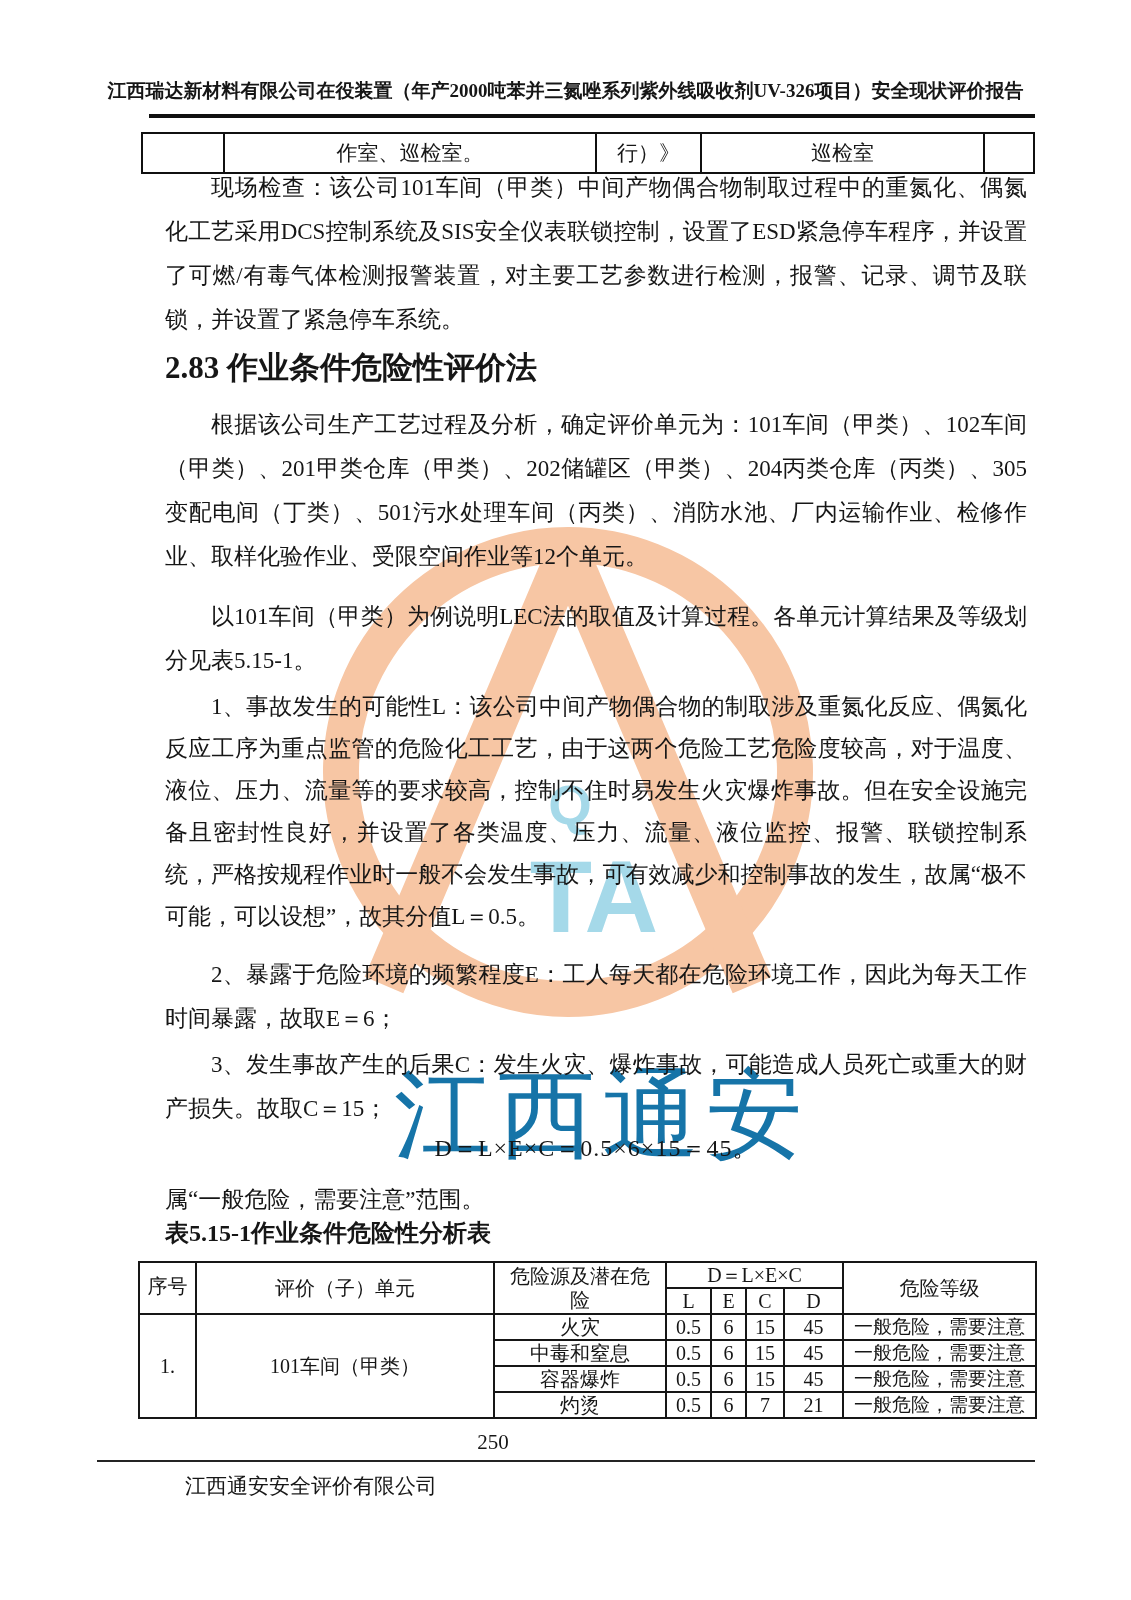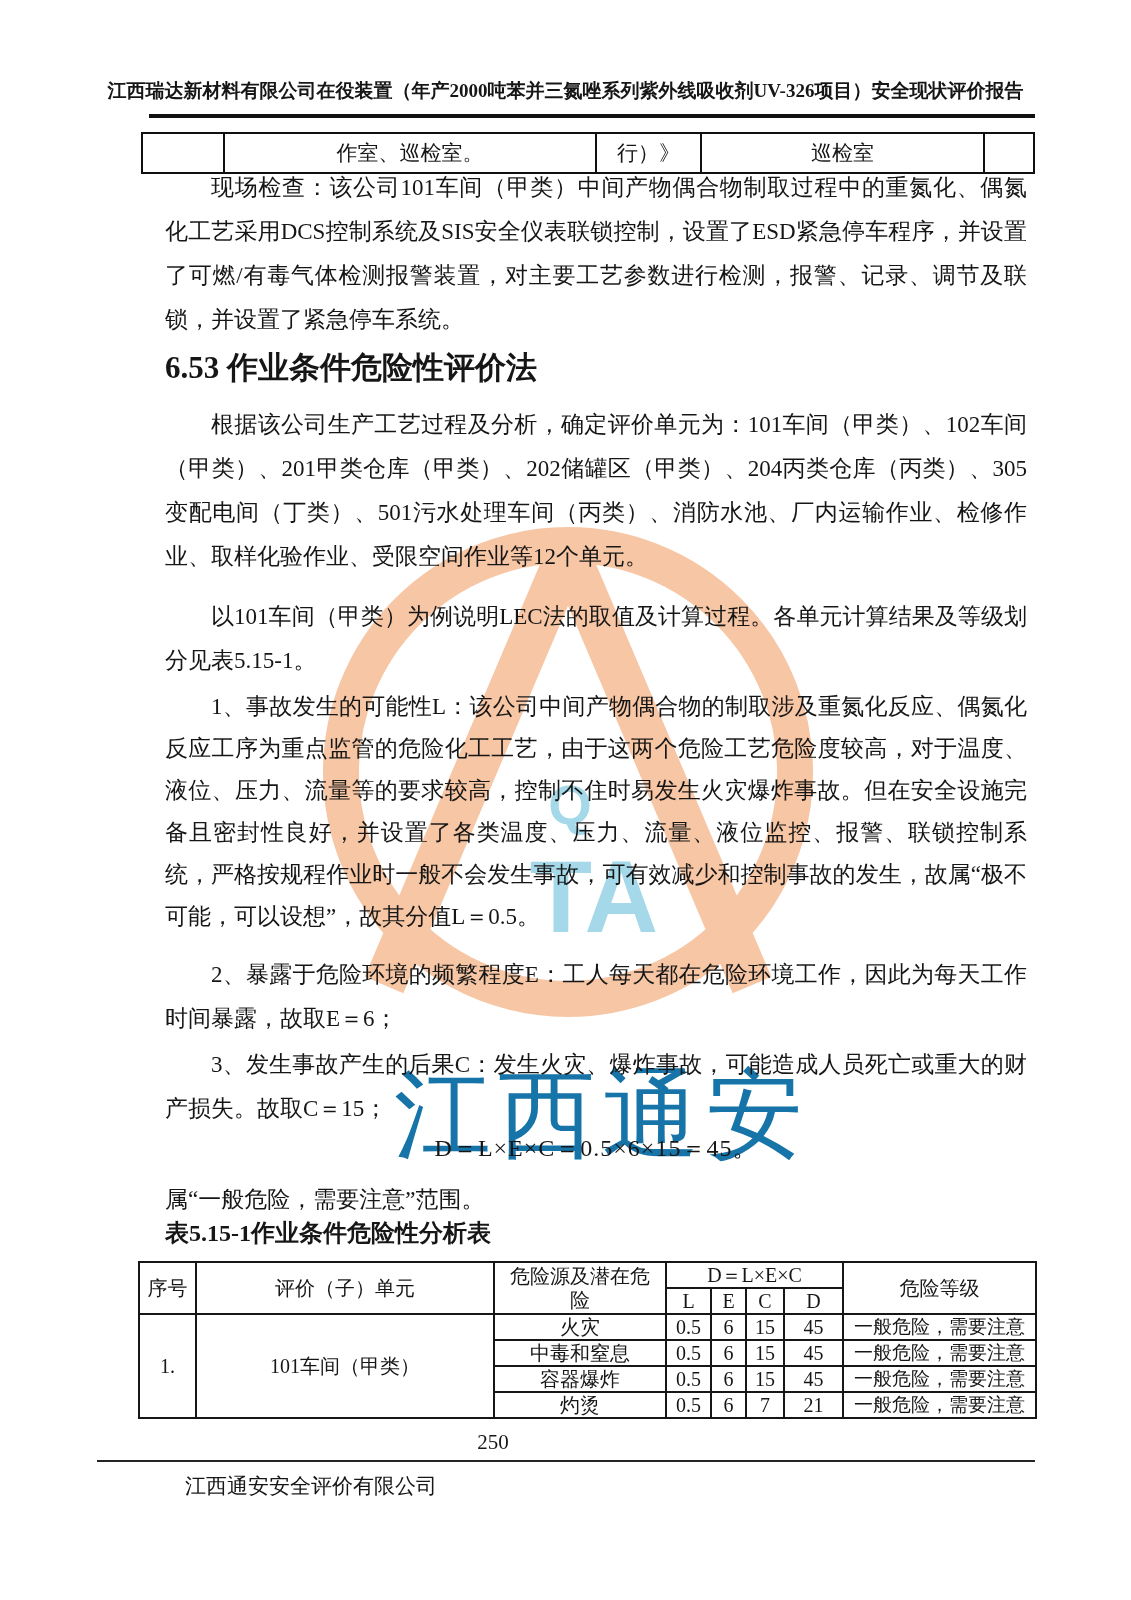--- a/index.html
+++ b/index.html
@@ -42,21 +42,21 @@
   
   .an-table {
     position:absolute; top:1261px; left:138px; z-index:1;
     border-collapse:collapse; table-layout:fixed; width:897px;
   }
   .an-table td {
     border:2px solid #161616; text-align:center; vertical-align:middle;
     font-size:20px; padding:0 2px; line-height:24px;
   }
   .an-table tr { height:26px; }
-  .an-table td.hdr-seq { padding:0 3px; }
+  .an-table td.hdr-seq { padding:0 3px;font-family:Liberation Mono, monospace; }
   .an-table td.hdr-hazard { padding:0 11px; }
   .an-table td.cell-level { font-size:19px; }
   
   .page-number { position:absolute; top:1430px; left:0; width:986px; text-align:center; font-size:21px; z-index:1; }
   .footer-rule { position:absolute; top:1460px; left:97px; width:938px; height:2px; background:#242424; z-index:1; }
   .doc-footer {
     position:absolute; top:1472px; left:97px; width:938px; z-index:1;
     display:flex; justify-content:space-between; font-size:21px;
   }
   .doc-footer .left { margin-left:88px; }
@@ -92,21 +92,21 @@
       <td>作室、巡检室。</td>
       <td>行）》</td>
       <td>巡检室</td>
       <td></td>
     </tr>
   </tbody>
     </table>
 
   <div class="block para" style="top:166px">现场检查：该公司101车间（甲类）中间产物偶合物制取过程中的重氮化、偶氮化工艺采用DCS控制系统及SIS安全仪表联锁控制，设置了ESD紧急停车程序，并设置了可燃/有毒气体检测报警装置，对主要工艺参数进行检测，报警、记录、调节及联锁，并设置了紧急停车系统。</div>
 
-  <div class="block sec-heading" style="top:348px">6.53 作业条件危险性评价法</div>
+  <div class="block sec-heading" style="top:348px">2.83 作业条件危险性评价法</div>
 
   <div class="block para" style="top:403px">根据该公司生产工艺过程及分析，确定评价单元为：101车间（甲类）、102车间（甲类）、201甲类仓库（甲类）、202储罐区（甲类）、204丙类仓库（丙类）、305变配电间（丁类）、501污水处理车间（丙类）、消防水池、厂内运输作业、检修作业、取样化验作业、受限空间作业等12个单元。</div>
 
   <div class="block para" style="top:595px">以101车间（甲类）为例说明LEC法的取值及计算过程。各单元计算结果及等级划分见表5.15-1。</div>
 
   <div class="block para tight" style="top:686px">1、事故发生的可能性L：该公司中间产物偶合物的制取涉及重氮化反应、偶氮化反应工序为重点监管的危险化工工艺，由于这两个危险工艺危险度较高，对于温度、液位、压力、流量等的要求较高，控制不住时易发生火灾爆炸事故。但在安全设施完备且密封性良好，并设置了各类温度、压力、流量、液位监控、报警、联锁控制系统，严格按规程作业时一般不会发生事故，可有效减少和控制事故的发生，故属“极不可能，可以设想”，故其分值L＝0.5。</div>
 
   <div class="block para" style="top:953px">2、暴露于危险环境的频繁程度E：工人每天都在危险环境工作，因此为每天工作时间暴露，故取E＝6；</div>
 
   <div class="block para" style="top:1043px">3、发生事故产生的后果C：发生火灾、爆炸事故，可能造成人员死亡或重大的财产损失。故取C＝15；</div>

